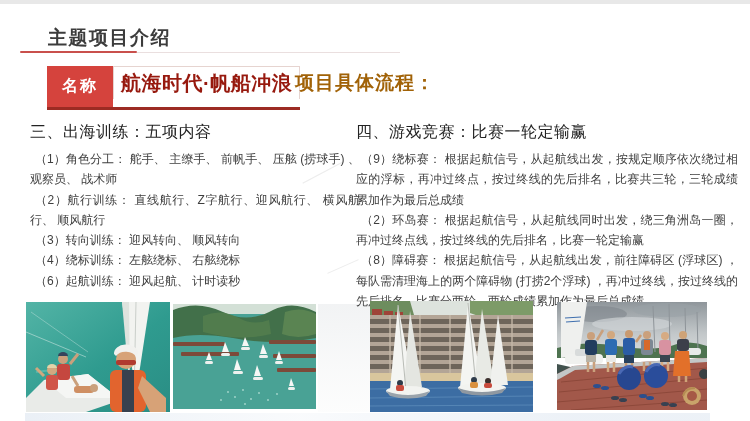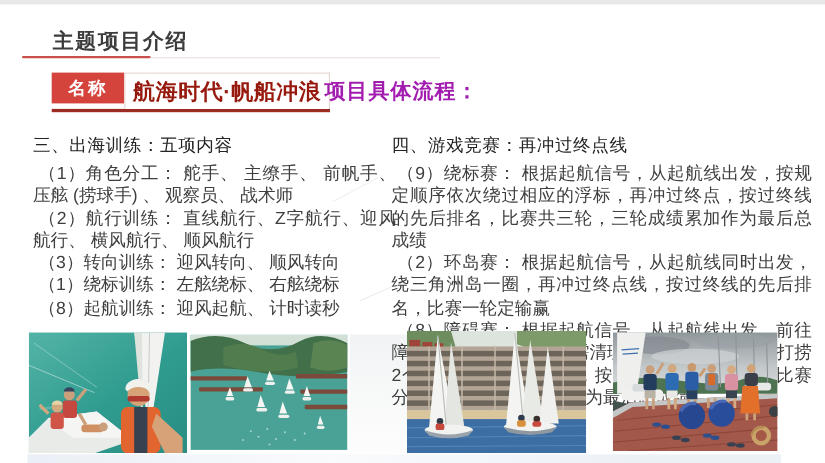--- a/index.html
+++ b/index.html
@@ -20,43 +20,43 @@
   .title-underline-gray {
     position:absolute; left:137px; top:48px; width:263px; height:1px;
     background:#eadfdf;
   }
   
   .name-box {
     position:absolute; left:47px; top:62px; display:flex; align-items:stretch;
     border-bottom:3px solid #9c2b23;
   }
   .name-label {
-    width:66px; height:28px; background:#d5433d; color:#ffffff;
+    width:66px; height:41px; background:#d5433d; color:#ffffff;
     font-size:16px; font-weight:bold; letter-spacing:2px;
     display:flex; align-items:center; justify-content:center;
   }
   .name-value {
     height:32px; background:#ffffff; border:1px solid #e6d4d0; border-bottom:none;
     color:#97190e; font-size:20px; font-weight:bold; letter-spacing:0.5px;
     display:flex; align-items:center; justify-content:center; padding:16px 7px;
   }
   .flow-title {
     position:absolute; left:295px; top:66px;
-    font-size:19px; font-weight:bold; color:#a21caf; letter-spacing:1px;
+    font-size:19px; font-weight:bold; color:#a16207; letter-spacing:1px;
   }
   
   .col { position:absolute; top:118px; }
   .col-left  { left:30px;  width:330px; }
   .col-right { left:356px; width:382px; }
   .col h2 {
     font-size:16px; font-weight:normal; color:#232323; letter-spacing:0.5px;
     margin-bottom:6px;
   }
   .col p {
-    font-size:16px; line-height:20.3px; color:#3e3e3e;
+    font-size:12px; line-height:20.3px; color:#3e3e3e;
     text-align:justify; text-indent:5px;
   }
   
   .photo { position:absolute; overflow:hidden; }
   .photo svg { display:block; }
   #photo1 { left:26px;  top:298px; width:144px; height:110px; }
   #photo2 { left:173px; top:300px; width:143px; height:105px; }
   #photo3 { left:370px; top:297px; width:163px; height:111px; }
   #photo4 { left:557px; top:298px; width:150px; height:108px; }
   
@@ -93,26 +93,26 @@
   <div class="ghost-scratch scratch-1"></div>
   <div class="ghost-scratch scratch-2"></div>
   <div class="ghost-building"></div>
   <div class="ghost-band"></div>
 
   <div class="col col-left">
     <h2>三、出海训练：五项内容</h2>
     <p>（1）角色分工： 舵手、 主缭手、 前帆手、 压舷 (捞球手) 、 观察员、 战术师</p>
     <p>（2）航行训练： 直线航行、Z字航行、迎风航行、 横风航行、 顺风航行</p>
     <p>（3）转向训练： 迎风转向、 顺风转向</p>
-    <p>（1）绕标训练： 左舷绕标、 右舷绕标</p>
-    <p>（8）起航训练： 迎风起航、 计时读秒</p>
+    <p>（4）绕标训练： 左舷绕标、 右舷绕标</p>
+    <p>（6）起航训练： 迎风起航、 计时读秒</p>
   </div>
 
   <div class="col col-right">
-    <h2>四、游戏竞赛：再冲过终点线</h2>
+    <h2>四、游戏竞赛：比赛一轮定输赢</h2>
     <p>（9）绕标赛： 根据起航信号，从起航线出发，按规定顺序依次绕过相应的浮标，再冲过终点，按过终线的先后排名，比赛共三轮，三轮成绩累加作为最后总成绩</p>
     <p>（2）环岛赛： 根据起航信号，从起航线同时出发，绕三角洲岛一圈，再冲过终点线，按过终线的先后排名，比赛一轮定输赢</p>
     <p>（8）障碍赛： 根据起航信号，从起航线出发，前往障碍区 (浮球区) ，每队需清理海上的两个障碍物 (打捞2个浮球) ，再冲过终线，按过终线的先后排名。比赛分两轮，两轮成绩累加作为最后总成绩</p>
   </div>
 
   <div class="photo" id="photo1">
     <svg width="144" height="110" viewBox="0 0 144 110">
       <defs>
         <linearGradient id="sea1" x1="0" y1="0" x2="1" y2="1">
           <stop offset="0" stop-color="#53b4a6"></stop>

